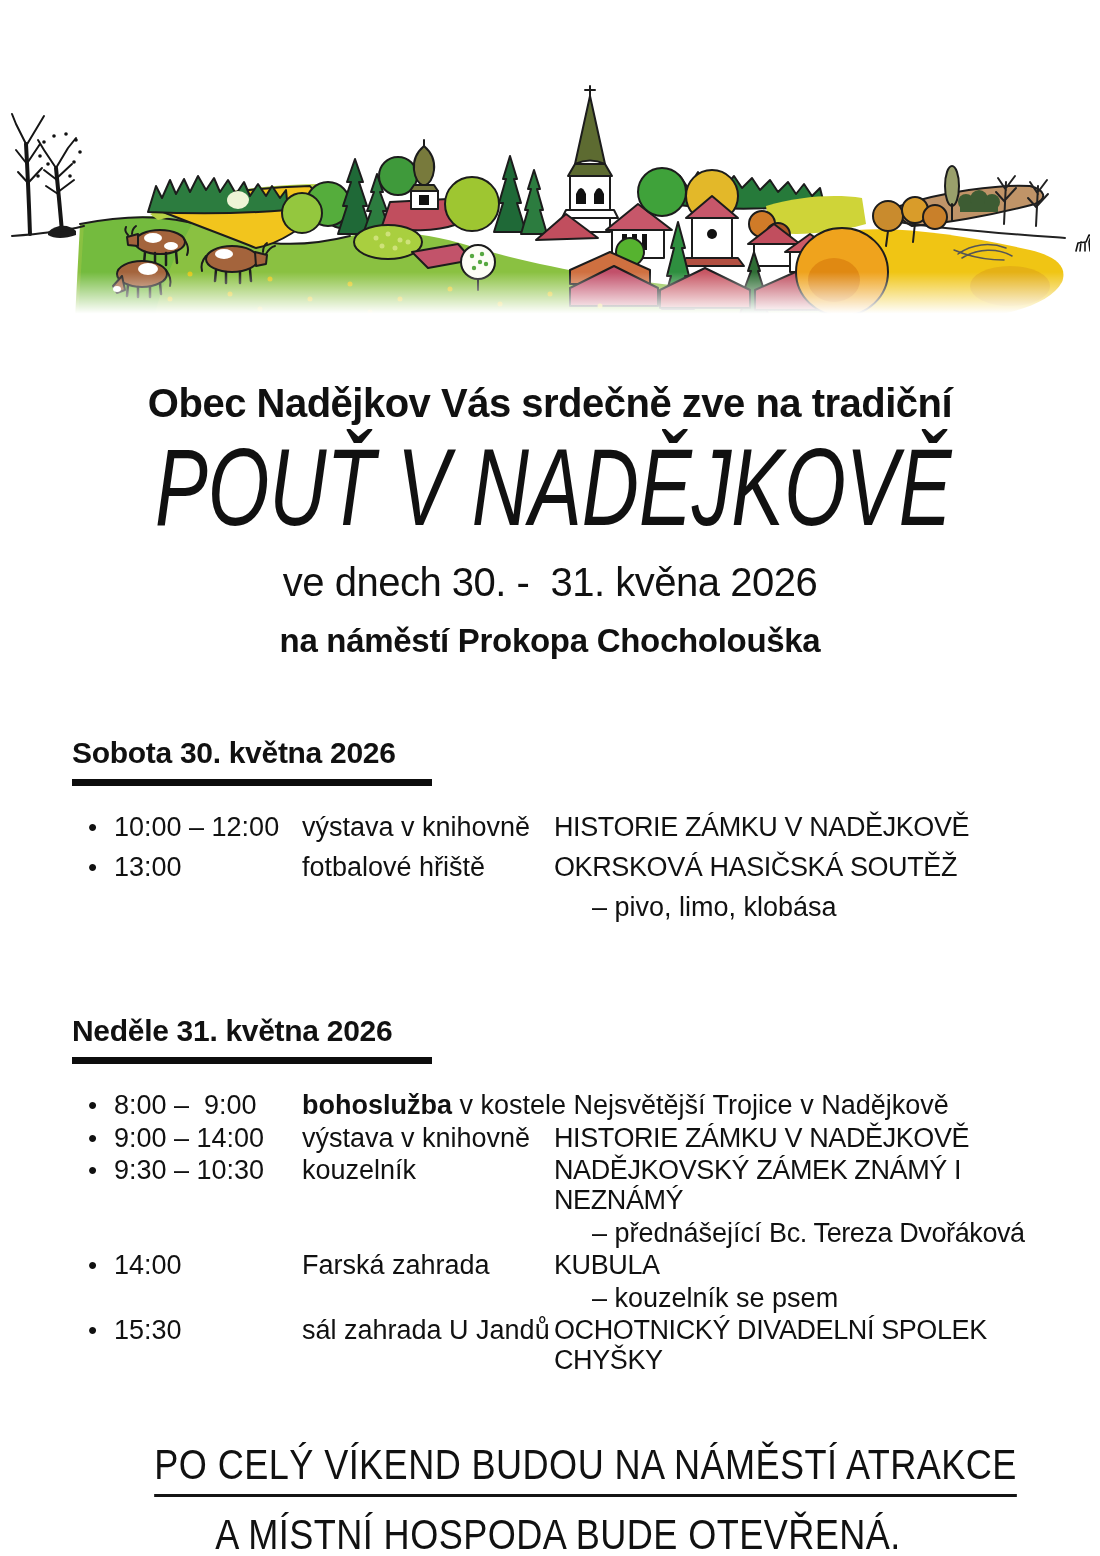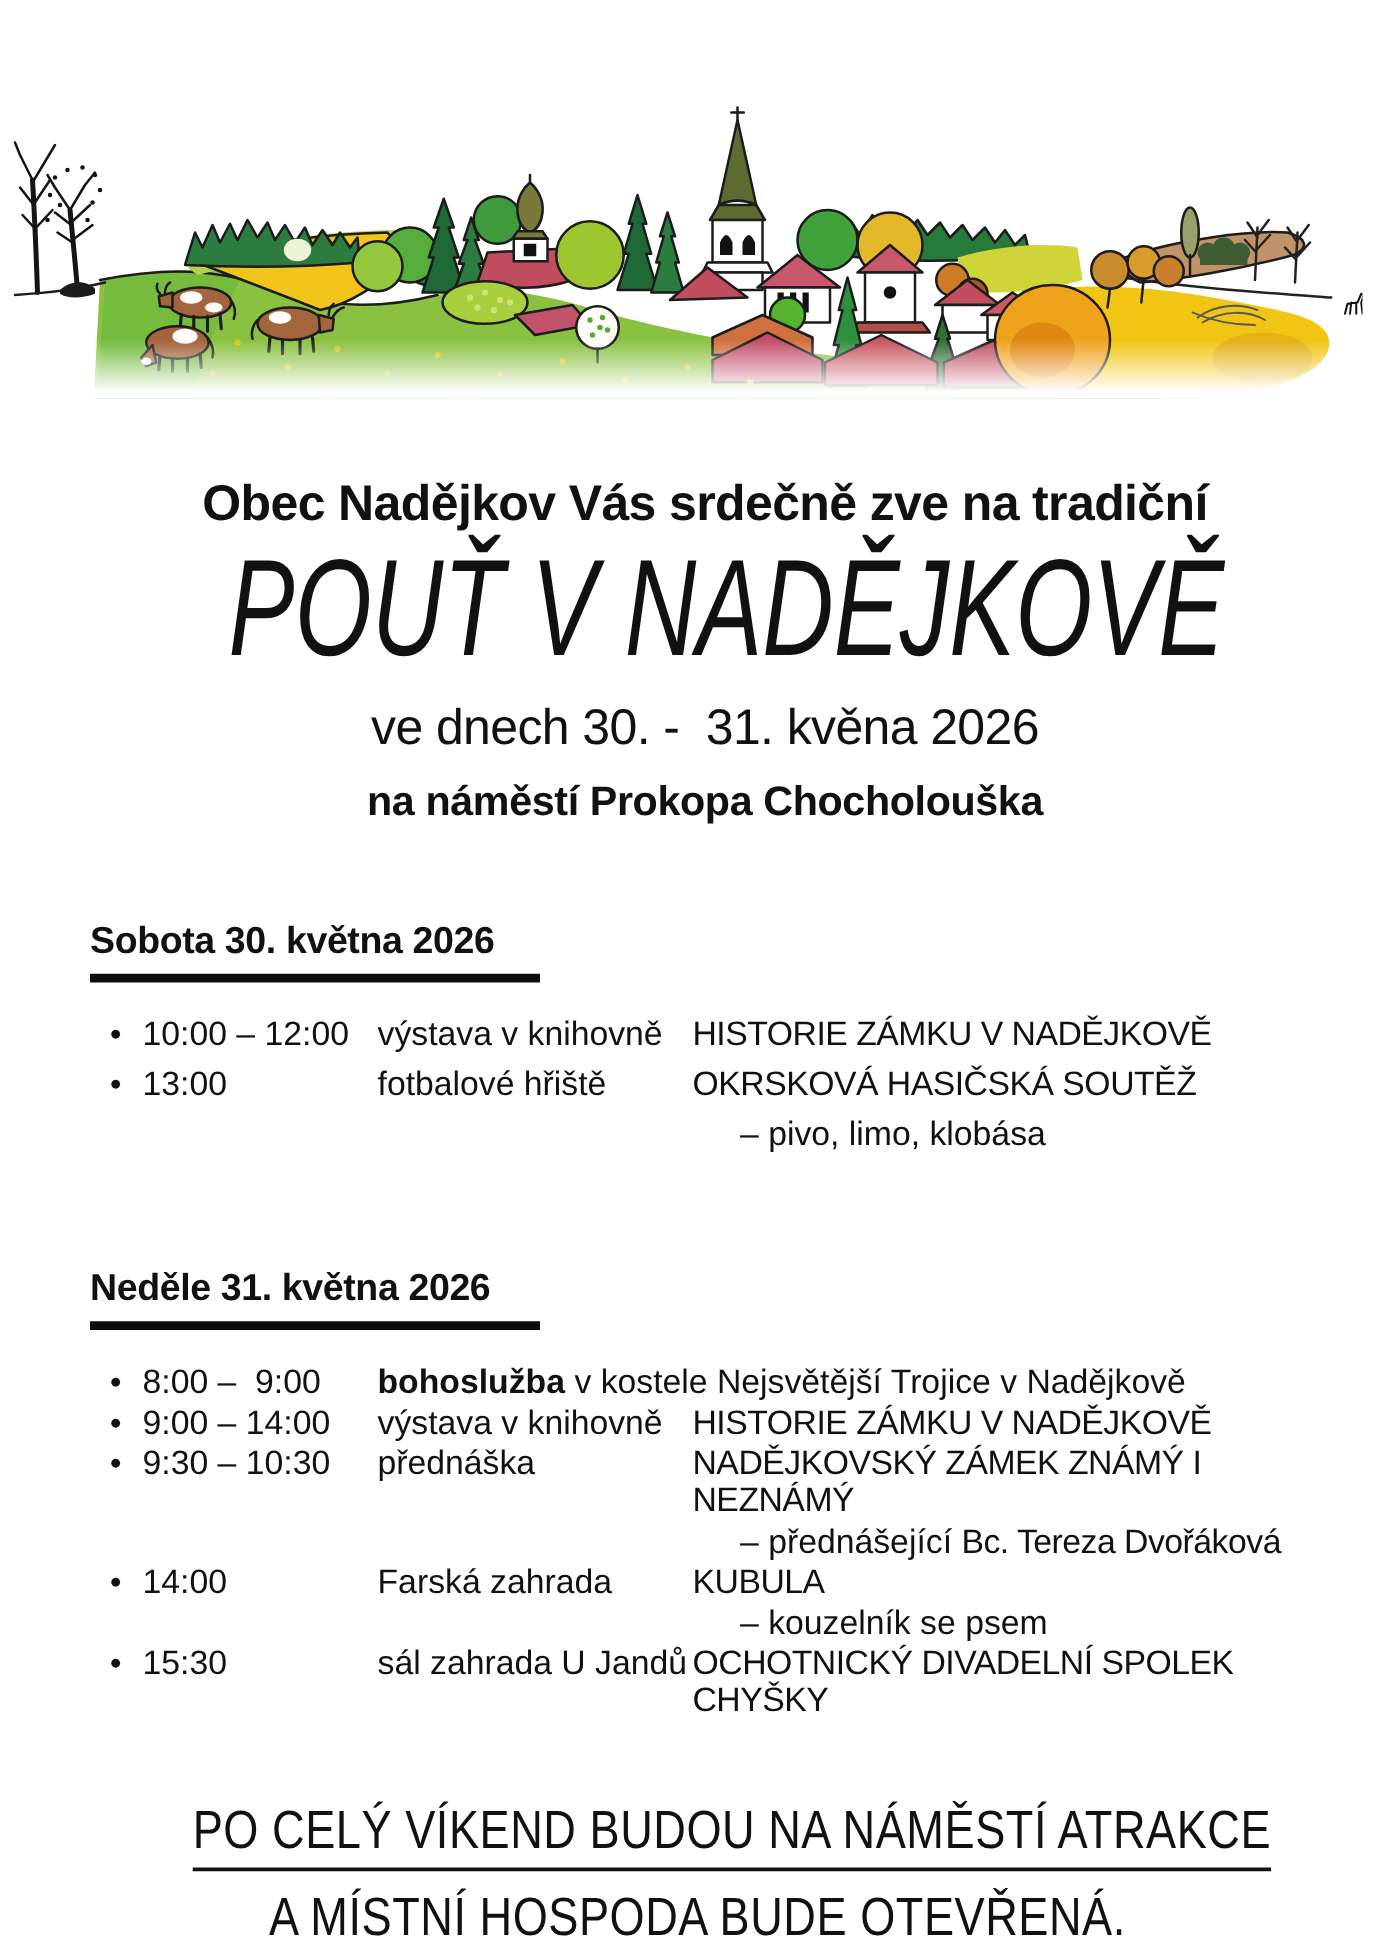--- a/index.html
+++ b/index.html
@@ -3,21 +3,21 @@
 <meta charset="utf-8">
 <style>
   html,body{margin:0;padding:0;background:#ffffff;}
   body{
     width:1100px;height:1556px;overflow:hidden;position:relative;
     font-family:"Liberation Sans","DejaVu Sans",sans-serif;color:#111;
   }
   .illustration-wrap{margin:84px 0 0 10px;width:1080px;height:235px;}
   .illustration-wrap svg{display:block;}
 
-  .header{ text-align:center;padding-left:28px; }
+  .header{ text-align:center; }
   .intro-line{margin-top:62px;font-size:40px;font-weight:700;letter-spacing:-0.5px;}
   .main-title{margin-top:4px;font-size:110px;font-weight:400;line-height:1.04;white-space:nowrap;font-style:italic;}
   .main-title .cond{display:inline-block;transform:scaleX(0.72);transform-origin:center;}
   .date-line{margin-top:16px;font-size:40px;font-weight:400;letter-spacing:-0.5px;white-space:pre;}
   .venue-line{margin-top:17px;font-size:33px;font-weight:700;letter-spacing:-0.3px;}
 
   .content{padding:0 56px 0 72px;}
   .schedule{margin-top:76px;}
   .section+.section{margin-top:92px;}
   .section-heading{font-size:30px;font-weight:700;letter-spacing:-0.3px;}
@@ -296,21 +296,21 @@
     <span class="bullet"></span>
     <span class="time">9:00 – 14:00</span>
     <span class="place">výstava v knihovně</span>
     <span class="event-title">HISTORIE ZÁMKU V NADĚJKOVĚ</span>
 
   </div>
 
   <div class="event-row">
     <span class="bullet"></span>
     <span class="time">9:30 – 10:30</span>
-    <span class="place">přednáška</span>
+    <span class="place">kouzelník</span>
     <span class="event-title">NADĚJKOVSKÝ ZÁMEK ZNÁMÝ I NEZNÁMÝ</span>
 
   </div>
 
   <div class="note-row">
     <span>– přednášející </span><b>Bc. Tereza Dvořáková</b>
   </div>
 
   <div class="event-row">
     <span class="bullet"></span>

